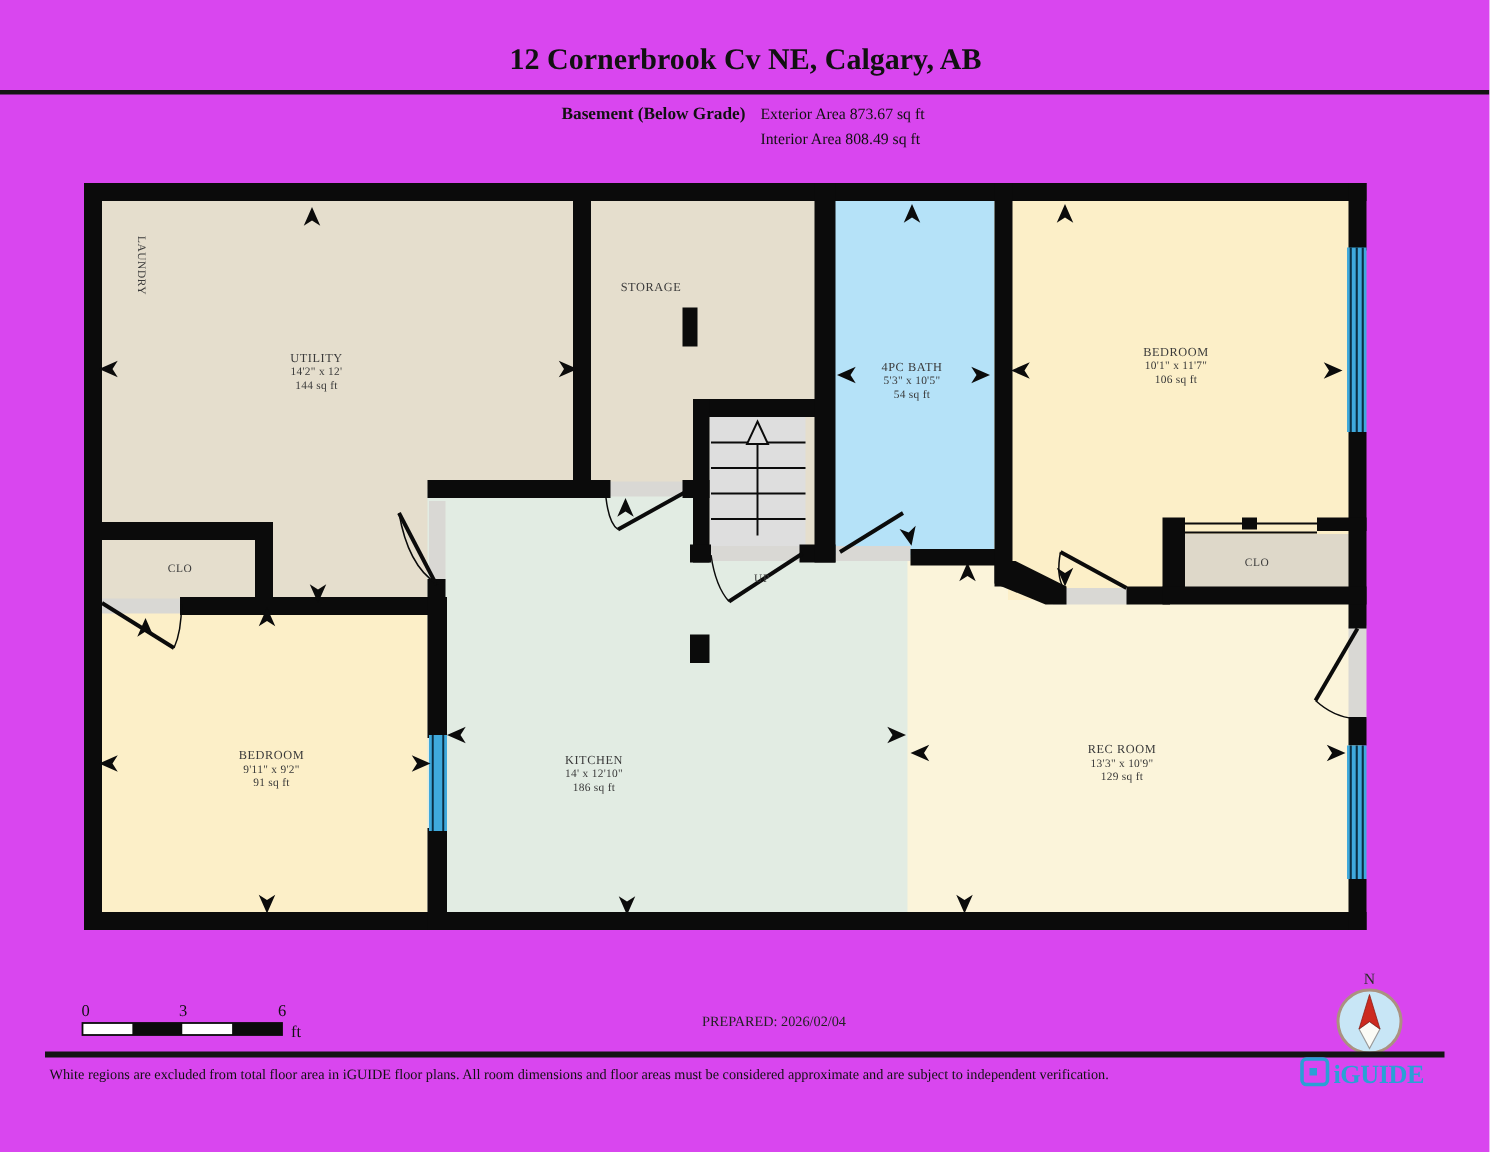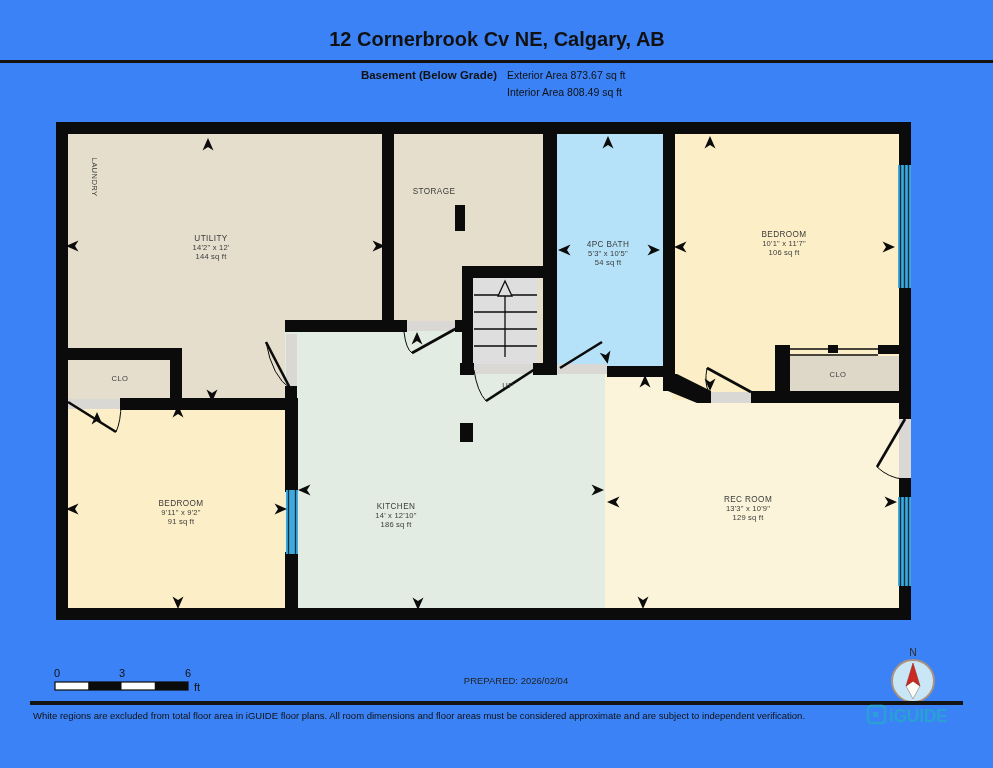--- a/index.html
+++ b/index.html
@@ -1,17 +1,17 @@
 <!DOCTYPE html>
 <html><head>
 <meta charset="utf-8">
 <style>
   html,body{margin:0;padding:0;background:#ffffff;}
-  .page{position:relative;width:993px;height:768px;background:#3b82f6;overflow:hidden;
-        font-family:Liberation Sans, sans-serif;}
+  .page{position:relative;width:993px;height:768px;background:#d946ef;overflow:hidden;
+        font-family:Liberation Serif, serif;}
   svg{position:absolute;top:0;left:0;}
   svg text{fill:#2e2e2e;}
   .title{font-size:20px;font-weight:bold;fill:#111;}
   .floorlabel{font-size:11.5px;font-weight:bold;fill:#111;}
   .areatxt{font-size:10.5px;fill:#111;}
   .roomname{font-size:8.2px;letter-spacing:.4px;fill:#3a3a3a;}
   .roomsub{font-size:7.6px;letter-spacing:.2px;fill:#3a3a3a;}
   .smalllbl{font-size:7.6px;letter-spacing:.4px;fill:#3a3a3a;}
   .wall{fill:#0b0b0b;}
   .beige{fill:#e5decd;}

